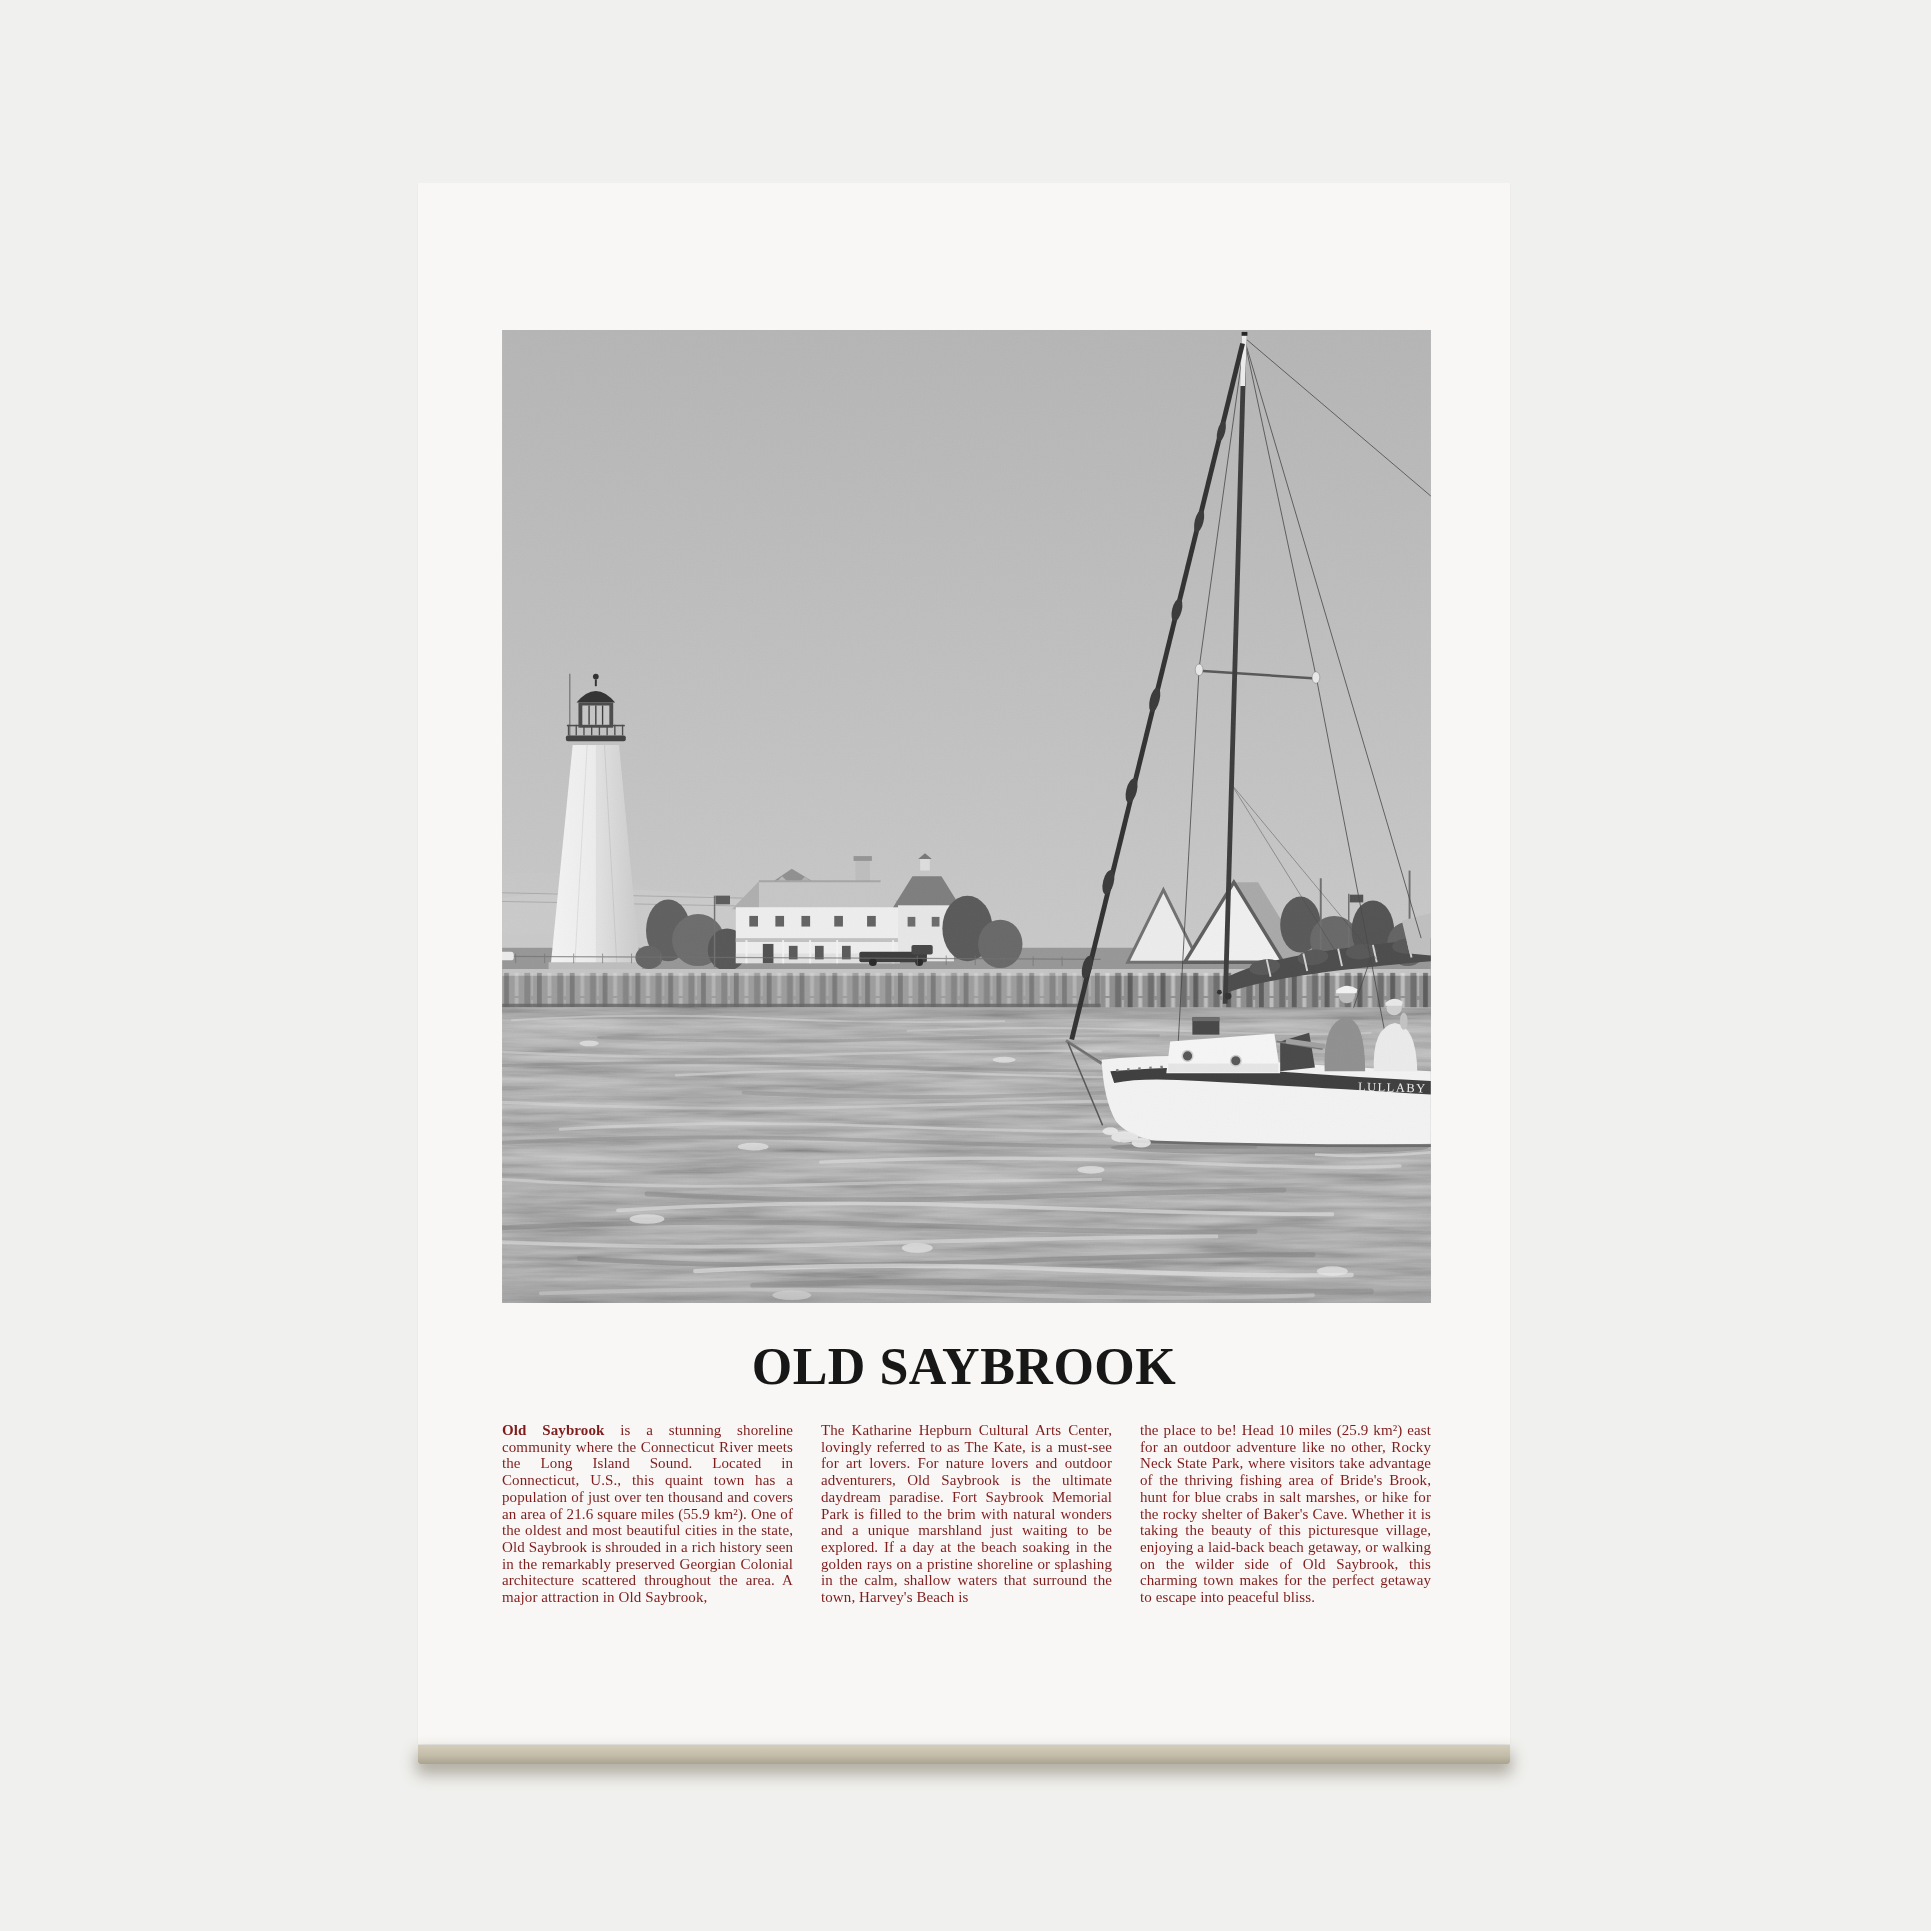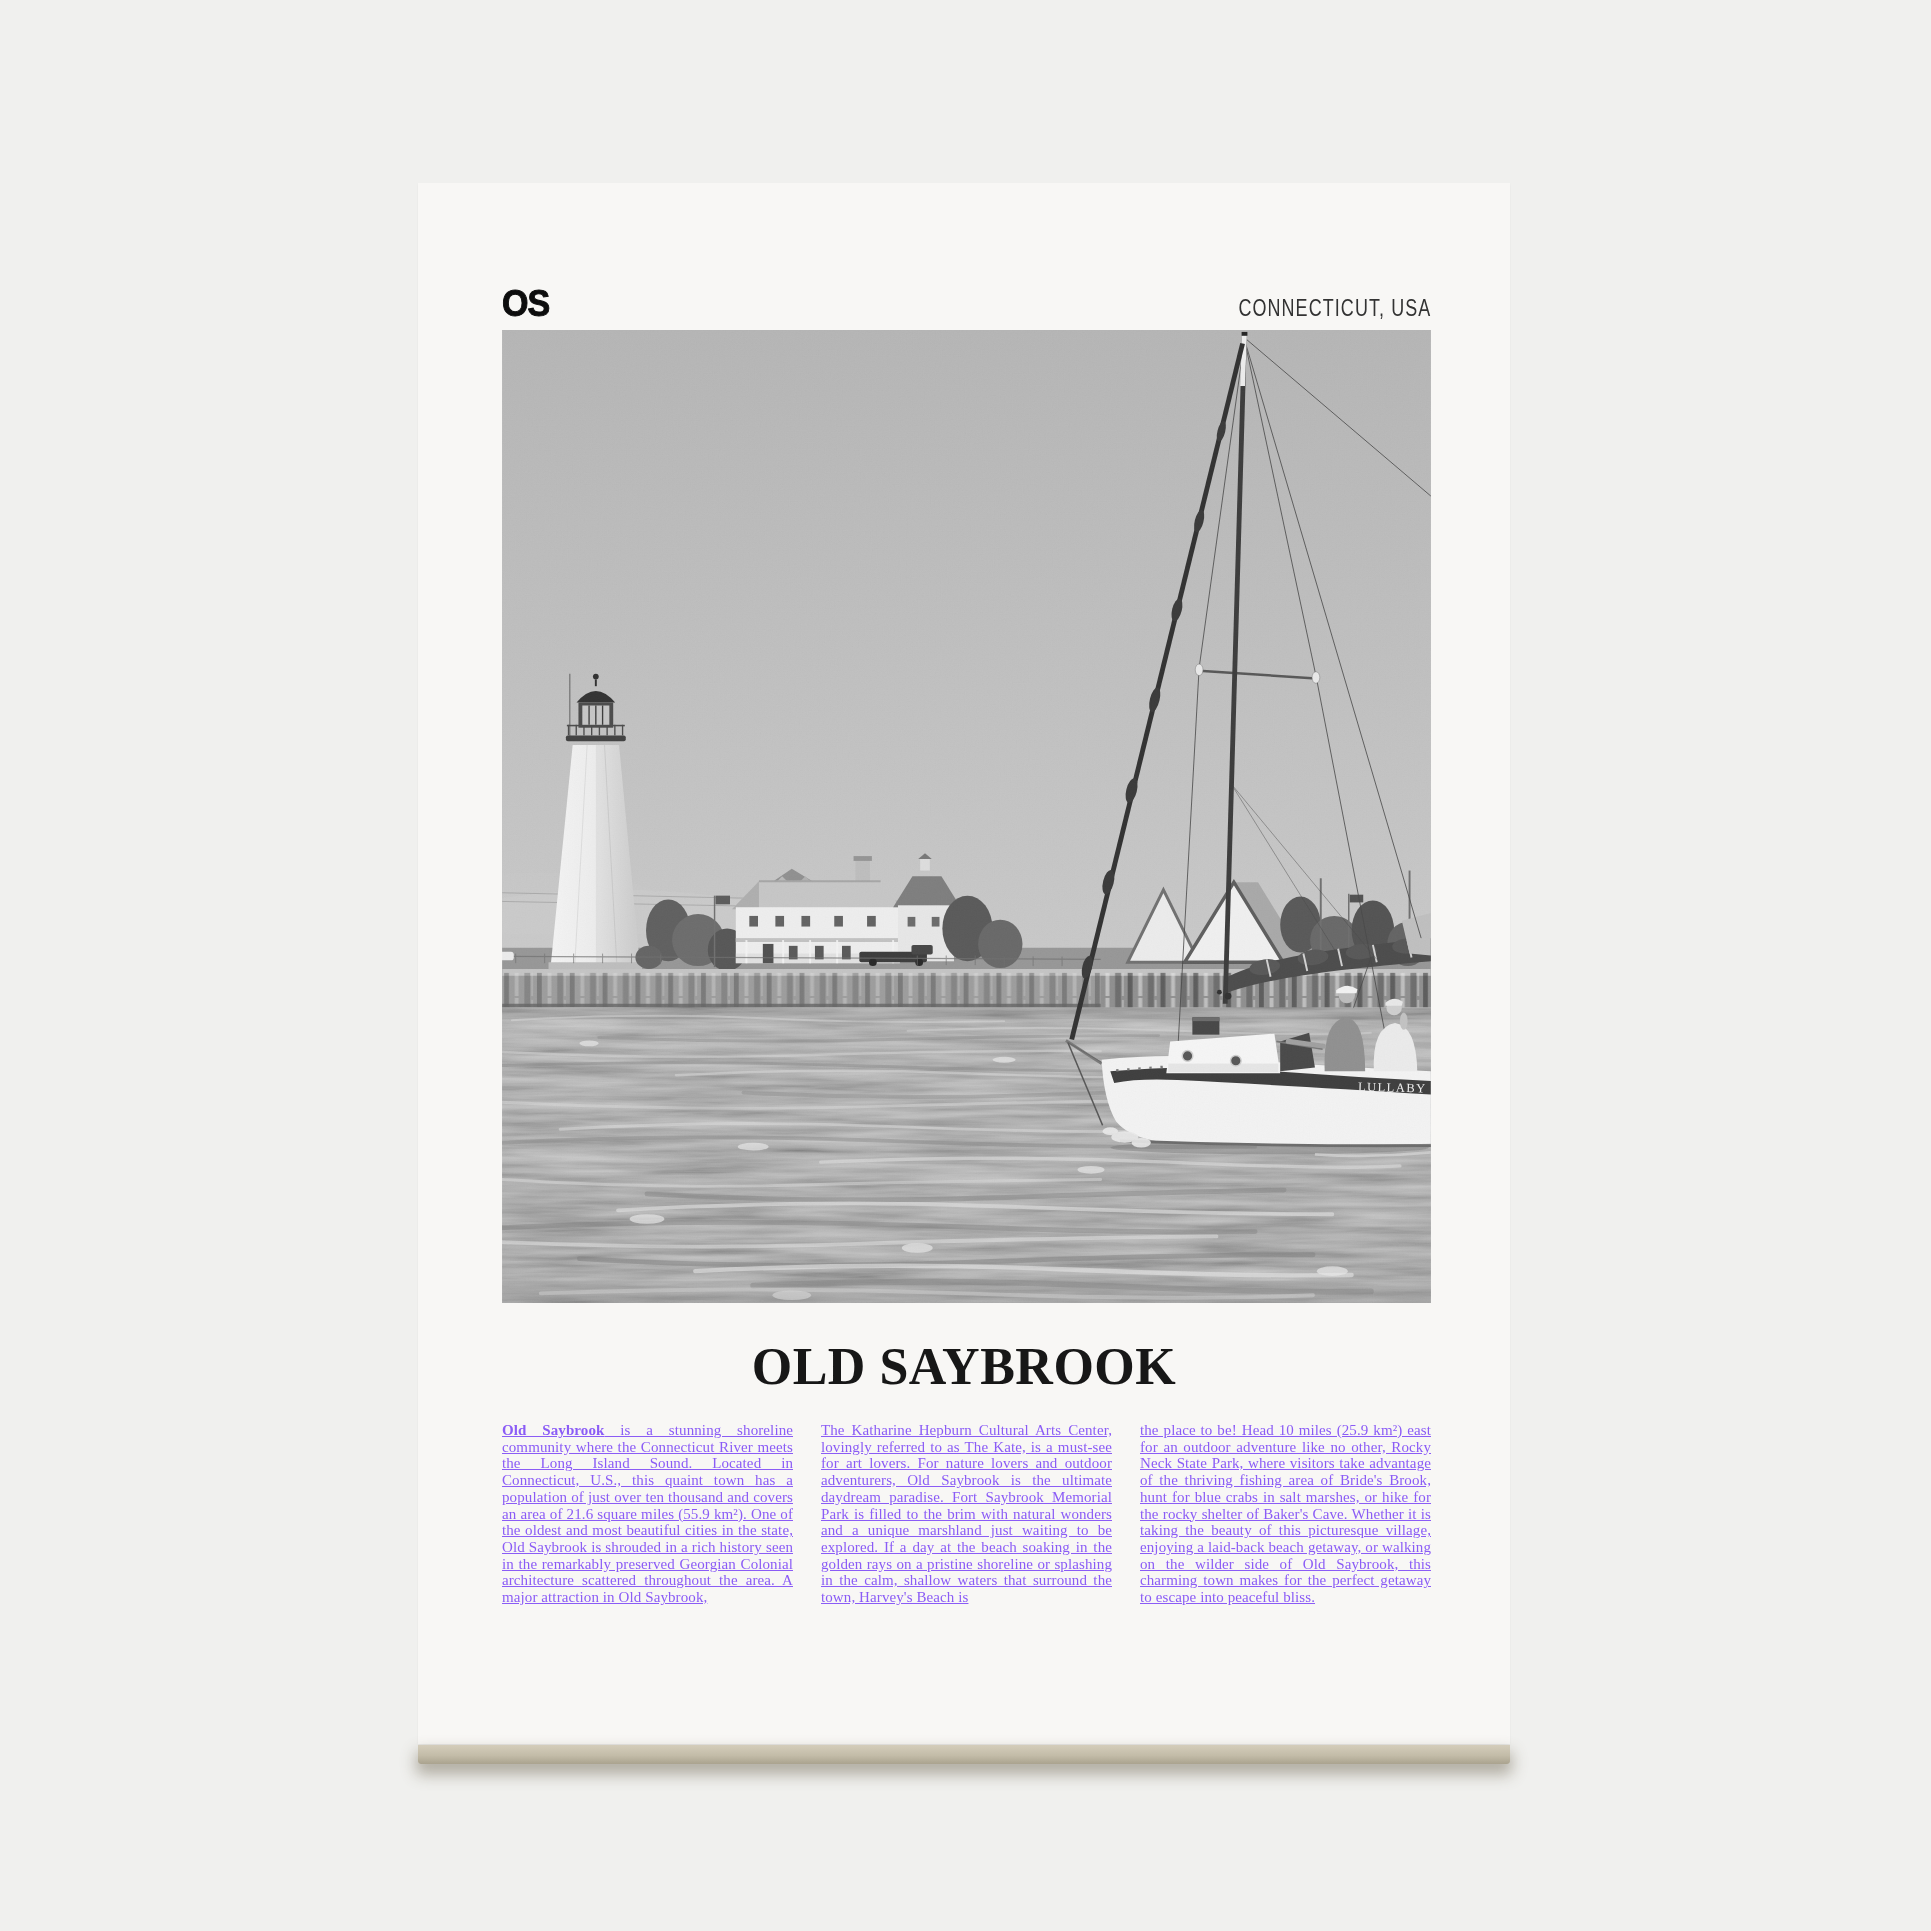--- a/index.html
+++ b/index.html
@@ -49,35 +49,31 @@
     font-size:52px;letter-spacing:0.5px;line-height:1;color:#171717;
   }
 
   .columns{
     position:absolute;left:84px;top:1239px;width:929px;
     display:grid;grid-template-columns:1fr 1fr 1fr;column-gap:28px;
   }
   .column{
     font-family:"Liberation Serif", serif;
     font-size:15px;line-height:16.7px;letter-spacing:0.1px;
-    color:#8b5cf6;text-align:justify;text-decoration:underline;
+    color:#7f1d1d;text-align:justify;
   }
   .column .lead{font-weight:700;}
 </style>
 </head>
 <body>
 
 <div class="stage">
 
   <div class="poster">
 
-    <div class="header">
-      <span class="initials">OS</span>
-      <span class="location">CONNECTICUT, USA</span>
-    </div>
 
     <div class="photo-frame">
       <svg viewBox="0 0 962 1008" xmlns="http://www.w3.org/2000/svg">
         <defs>
           <linearGradient id="skyGrad" x1="0" y1="0" x2="0" y2="1">
             <stop offset="0" stop-color="#b5b5b5"></stop>
             <stop offset="1" stop-color="#cacaca"></stop>
           </linearGradient>
           <linearGradient id="waterGrad" x1="0" y1="0" x2="0" y2="1">
             <stop offset="0" stop-color="#a7a7a7"></stop>

